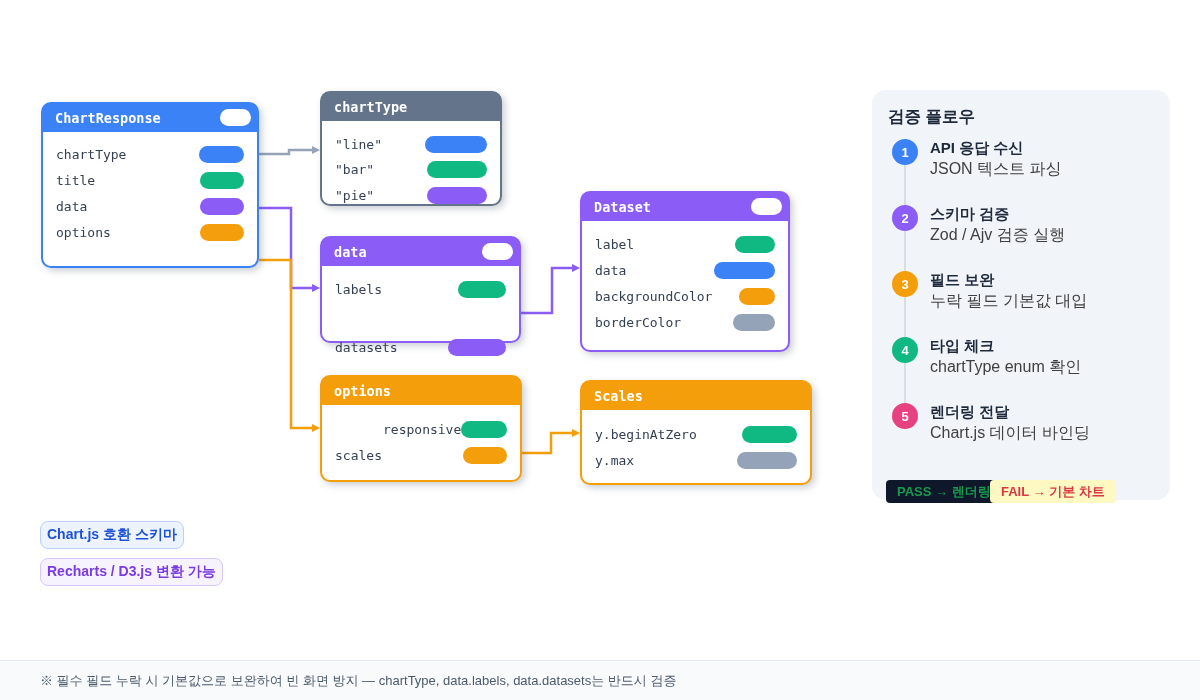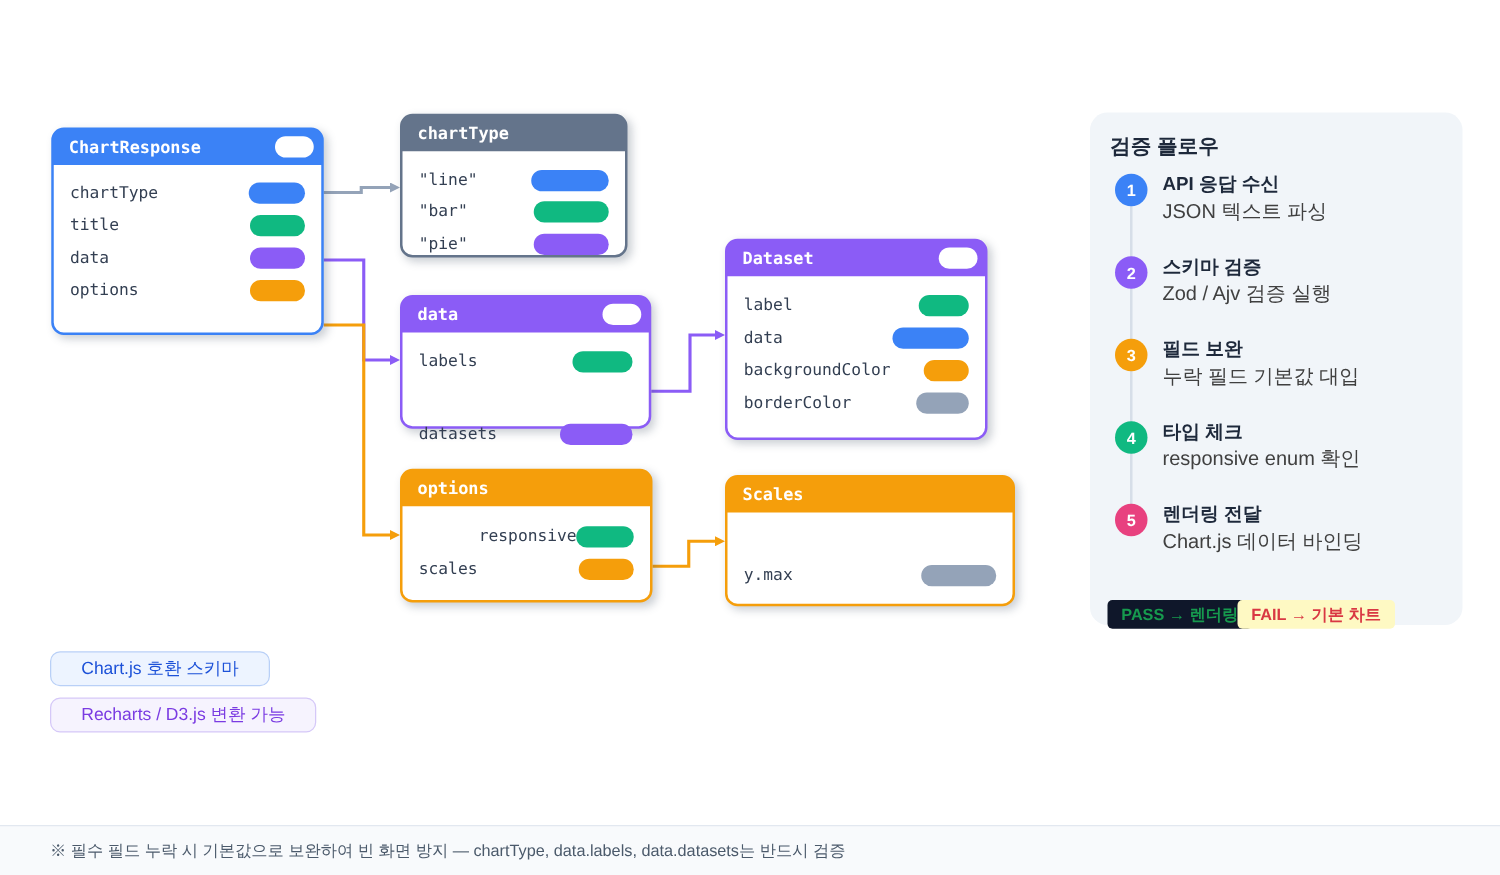--- a/index.html
+++ b/index.html
@@ -29,21 +29,21 @@
   .step-circle{width:26px;height:26px;border-radius:50%;color:#fff;font-size:13px;font-weight:700;
                display:flex;align-items:center;justify-content:center;flex:none;position:relative;z-index:1}
   .step-title{font-size:15px;font-weight:700;color:#1e293b;line-height:17px}
   .step-sub{font-size:16px;color:#404040;margin-top:3px}
   .result-badge{position:absolute;height:23px;border-radius:4px;font-size:13px;font-weight:700;
                 display:flex;align-items:center;padding:0 11px;white-space:nowrap}
   .badge-pass{left:14px;top:390px;background:#0f172a;color:#169a4e}
   .badge-fail{left:118px;top:390px;background:#fef9c3;color:#d93843}
 
   .tag{position:absolute;height:28px;border-radius:8px;border:1px solid;display:flex;align-items:center;
-       padding:0 24px;font-size:14px;font-weight:400;z-index:2;white-space:nowrap}
+       padding:0 6px;font-size:14px;font-weight:700;z-index:2;white-space:nowrap}
 
   .footer{position:absolute;left:0;top:660px;width:1200px;height:40px;background:#f8fafc;border-top:1px solid #e2e8f0;
           display:flex;align-items:center;padding-left:40px;font-size:13px;color:#4b5a6b;z-index:3}
 </style>
 </head>
 <body>
 
 <div id="stage">
 
 
@@ -152,20 +152,24 @@
         </div>
         <div class="box-row" style="top: 121px;">
           <div class="field-name">borderColor</div>
           <div class="field-badge" style="background: rgb(148, 163, 184); width: 42px;"></div>
         </div>
       </div>
       <div class="schema-box" style="left: 580px; top: 380px; width: 232px; height: 105px; border-color: rgb(245, 158, 11);">
         <div class="box-header" style="background: rgb(245, 158, 11);">
           <div class="box-title">Scales</div>
         </div>
+        <div class="box-row" style="top: 44px;">
+          <div class="field-name">y.beginAtZero</div>
+          <div class="field-badge" style="background: rgb(16, 185, 129); width: 55px;"></div>
+        </div>
         <div class="box-row" style="top: 70px;">
           <div class="field-name">y.max</div>
           <div class="field-badge" style="background: rgb(148, 163, 184); width: 60px;"></div>
         </div>
       </div>
     </div>
 
   <div class="flow-panel">
     <div class="flow-title">검증 플로우</div>
     <div class="flow-line"></div>
@@ -188,21 +192,21 @@
           <div class="step-circle" style="background: rgb(245, 158, 11);">3</div>
           <div>
             <div class="step-title">필드 보완</div>
             <div class="step-sub">누락 필드 기본값 대입</div>
           </div>
         </div>
         <div class="flow-step" style="top: 247px;">
           <div class="step-circle" style="background: rgb(16, 185, 129);">4</div>
           <div>
             <div class="step-title">타입 체크</div>
-            <div class="step-sub">responsive enum 확인</div>
+            <div class="step-sub">chartType enum 확인</div>
           </div>
         </div>
         <div class="flow-step" style="top: 313px;">
           <div class="step-circle" style="background: rgb(232, 65, 127);">5</div>
           <div>
             <div class="step-title">렌더링 전달</div>
             <div class="step-sub">Chart.js 데이터 바인딩</div>
           </div>
         </div>
       </div>

